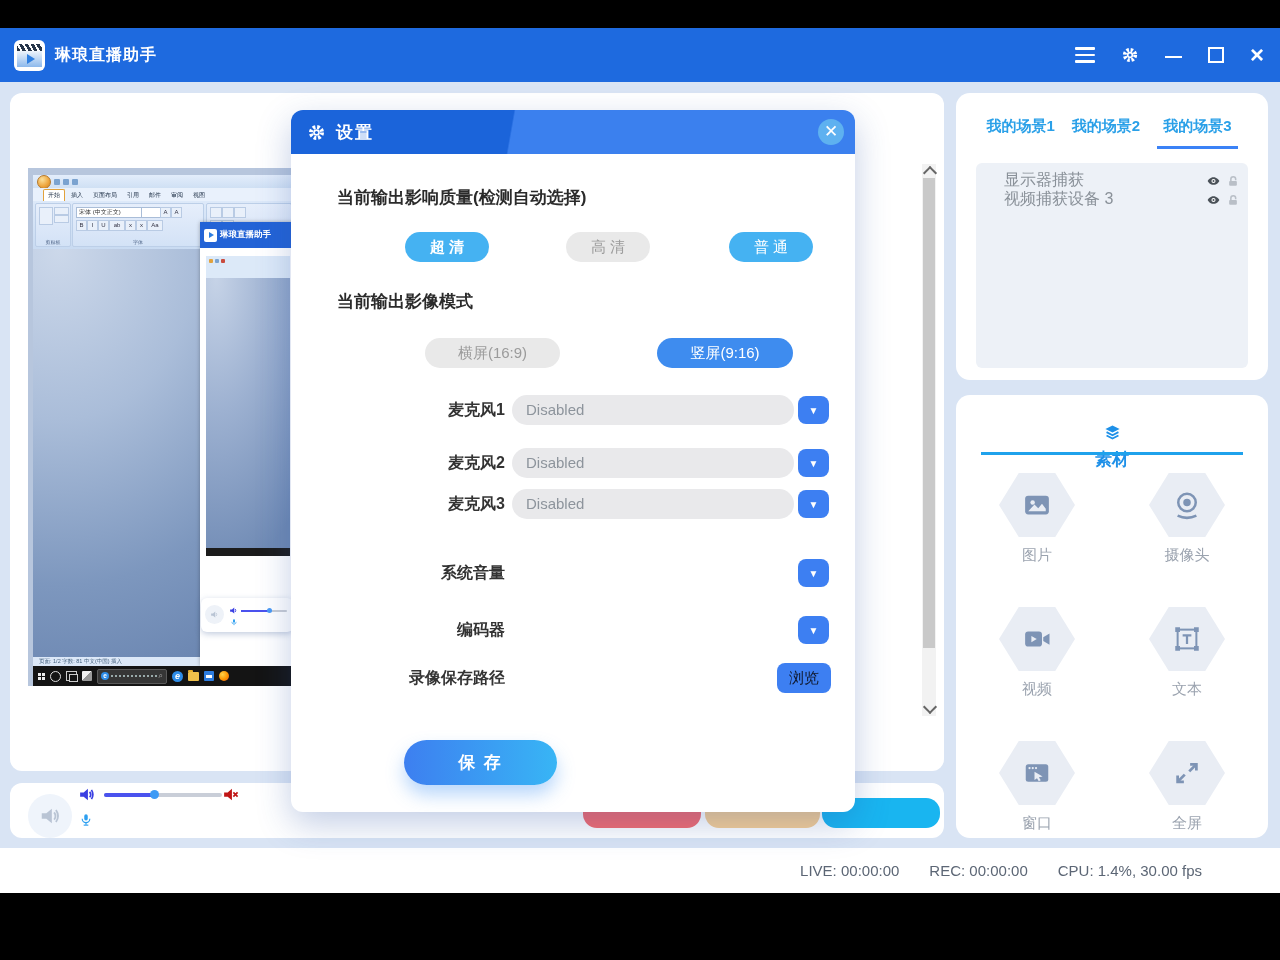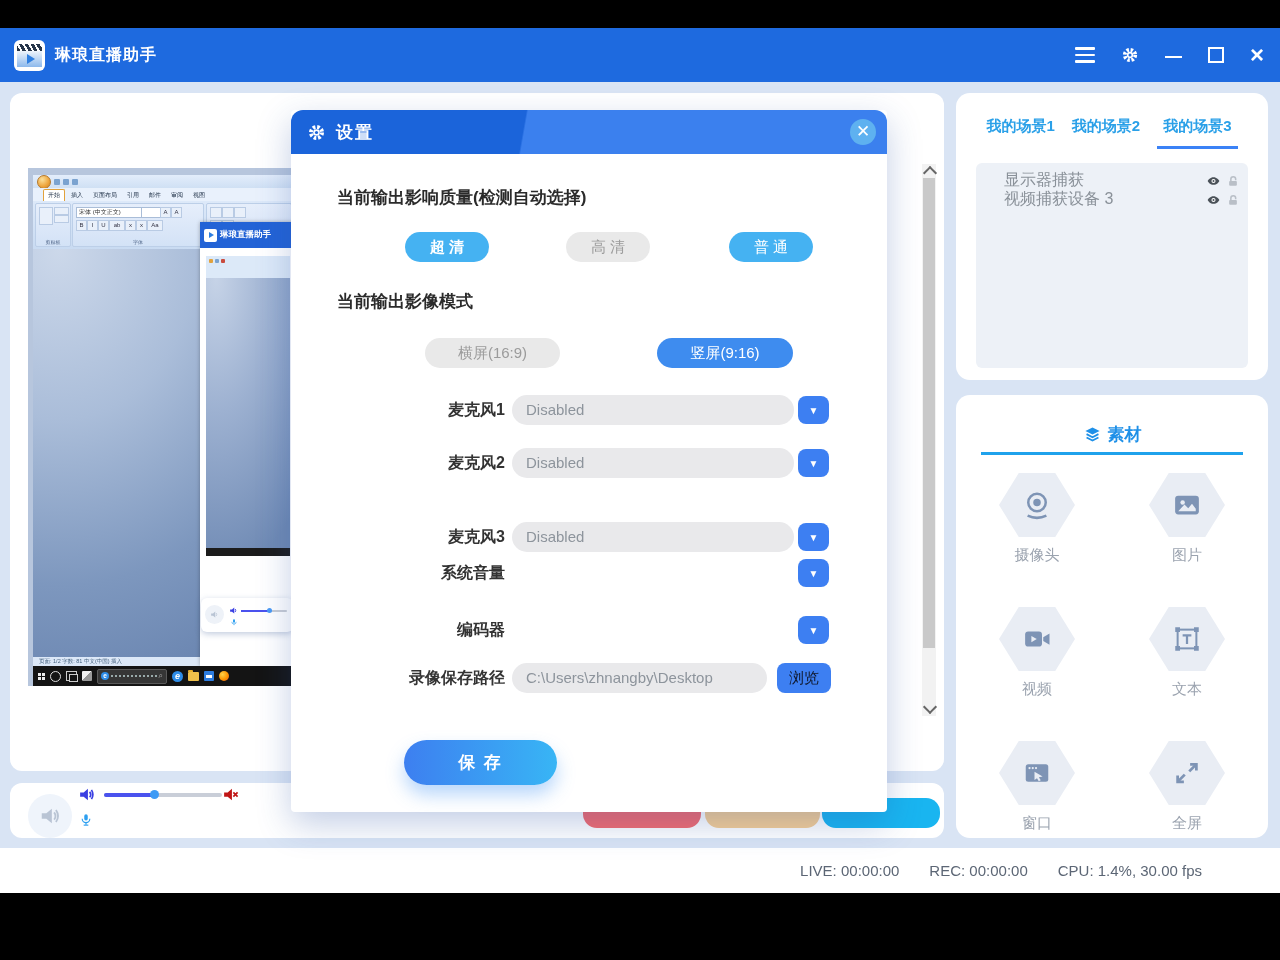--- a/index.html
+++ b/index.html
@@ -77,21 +77,21 @@
   .tb-store{width:10px;height:10px;background:#2d7de1;border-radius:1px;position:relative;}
   .tb-store:after{content:"";position:absolute;left:2px;top:4px;right:2px;height:3px;background:#fff;}
   .tb-ff{width:10px;height:10px;border-radius:50%;background:radial-gradient(circle at 35% 35%,#ffd24a,#ff9500 55%,#e34f26);}
 
   
   .bottom-bar{left:10px;top:783px;width:934px;height:55px;background:#fff;border-radius:12px;}
   .vol-circle{left:28px;top:794px;width:44px;height:44px;border-radius:50%;background:#EFF4FB;display:flex;align-items:center;justify-content:center;}
   .sliver{border-radius:0 0 14px 14px;}
 
   
-  .dialog{left:291px;top:110px;width:564px;height:702px;background:#fff;border-radius:4px;box-shadow:0 12px 34px rgba(40,80,160,.28);z-index:5;padding-left:32px;}
+  .dialog{left:291px;top:110px;width:564px;height:702px;background:#fff;border-radius:12px;box-shadow:0 12px 34px rgba(40,80,160,.28);z-index:5;}
   .dlg-header{position:absolute;left:0;top:0;right:0;height:44px;border-radius:12px 12px 0 0;
     background:linear-gradient(100deg,#1B64DA 0%,#1B64DA 39%,#3B80EE 39.3%,#3B80EE 100%);display:flex;align-items:center;}
   .dlg-title{color:#fff;font-size:17px;font-weight:bold;margin-left:10px;letter-spacing:2px;}
   .dlg-close{position:absolute;right:11px;top:9px;width:26px;height:26px;border-radius:50%;background:#5EB1F0;color:#fff;
     font-size:17px;line-height:25px;text-align:center;cursor:pointer;}
   .sec-title{position:absolute;left:46px;font-size:17px;font-weight:bold;color:#2b2b2b;}
   .btn-row{position:absolute;left:46px;right:40px;height:30px;}
   .pill{position:absolute;top:0;height:30px;border-radius:15px;font-size:15px;display:flex;align-items:center;justify-content:center;cursor:pointer;}
   .pill.cyan{background:#45B2F2;color:#fff;}
   .pill.gray{background:#E9E9E9;color:#9B9B9B;}
@@ -120,21 +120,21 @@
   .tabs{position:absolute;left:0;right:0;top:24px;display:flex;justify-content:center;gap:17px;}
   .tab{font-size:15px;font-weight:bold;color:#2AA0E8;padding-bottom:10px;cursor:pointer;white-space:nowrap;}
   .tab.active{border-bottom:3px solid #3b82f6;padding-left:6px;padding-right:6px;}
   .sources-box{position:absolute;left:20px;top:70px;width:272px;height:205px;background:#EDF1F7;border-radius:6px;}
   .src-row{position:absolute;left:0;right:0;height:19px;display:flex;align-items:center;}
   .src-name{margin-left:28px;font-size:16px;color:#8A9199;flex:1;white-space:nowrap;}
   .src-icons{display:flex;align-items:center;gap:6px;margin-right:9px;}
 
   .materials-panel{left:956px;top:395px;width:312px;height:443px;background:#fff;border-radius:14px;}
   .mat-header{position:absolute;left:0;right:0;top:28px;display:flex;align-items:center;justify-content:center;gap:6px;
-    color:#1E90E8;font-size:17px;font-weight:bold;}
+    color:#1E90E8;font-size:17px;font-weight:bold;flex-direction:column;}
   .mat-underline{position:absolute;left:25px;right:25px;top:57px;height:3px;background:#1FA2EC;}
   .mat-grid{position:absolute;left:6px;right:6px;top:78px;display:grid;grid-template-columns:1fr 1fr;row-gap:42px;justify-items:center;}
   .mat-item{display:flex;flex-direction:column;align-items:center;cursor:pointer;}
   .hex{width:76px;height:64px;background:#E9EDF4;clip-path:polygon(26% 0,74% 0,100% 50%,74% 100%,26% 100%,0 50%);
     display:flex;align-items:center;justify-content:center;}
   .mat-label{margin-top:9px;font-size:15px;color:#9BA3AF;}
 
   
   .statusbar{left:0;top:848px;width:1280px;height:45px;background:#fff;display:flex;align-items:center;justify-content:flex-end;gap:30px;padding-right:78px;box-sizing:border-box;}
   .status-item{font-size:15px;color:#5C6675;white-space:nowrap;}
@@ -351,36 +351,35 @@
     <div class="f-row" style="top:285px;">
       <div class="f-label">麦克风1</div>
       <div class="f-field">Disabled</div>
       <div class="f-arrow">▼</div>
     </div>
     <div class="f-row" style="top:338px;">
       <div class="f-label">麦克风2</div>
       <div class="f-field">Disabled</div>
       <div class="f-arrow">▼</div>
     </div>
-    <div class="f-row" style="top:412px;">
+    <div class="f-row" style="top:379px;">
       <div class="f-label">麦克风3</div>
       <div class="f-field">Disabled</div>
       <div class="f-arrow">▼</div>
     </div>
     <div class="f-row" style="top:448px;">
       <div class="f-label">系统音量</div>
       <div class="f-arrow">▼</div>
     </div>
     <div class="f-row" style="top:505px;">
       <div class="f-label">编码器</div>
       <div class="f-arrow">▼</div>
     </div>
     <div class="f-row" style="top:553px;">
       <div class="f-label">录像保存路径</div>
-      <div class="f-field path">C:\Users\zhnangby\Desktop</div>
       <div class="f-browse">浏览</div>
     </div>
 
     <div class="big-btn save">保 存</div>
 
     <div class="scrollbar">
       <div class="sb-arrow sb-up"></div>
       <div class="sb-thumb"></div>
       <div class="sb-arrow sb-down"></div>
     </div>
@@ -431,36 +430,36 @@
         <path d="M4.5 11.5 L12 15.4 L19.5 11.5" stroke="#1E90E8" stroke-width="2.2" fill="none"></path>
         <path d="M4.5 15.8 L12 19.7 L19.5 15.8" stroke="#1E90E8" stroke-width="2.2" fill="none"></path>
       </svg>
       <span>素材</span>
     </div>
     <div class="mat-underline"></div>
     <div class="mat-grid">
       <div class="mat-item">
         <div class="hex">
           <svg width="30" height="30" viewBox="0 0 24 24">
+              <rect x="2.5" y="4.5" width="19" height="15" rx="2.5" fill="#7E94B5"></rect>
+              <circle cx="8.5" cy="10" r="1.8" fill="#E9EDF4"></circle>
+              <path d="M5 17 L10 11.5 L13 14.5 L16 11 L19 15 V17 Z" fill="#E9EDF4"></path>
+            </svg>
+        </div>
+        <div class="mat-label">图片</div>
+      </div>
+      <div class="mat-item">
+        <div class="hex">
+          <svg width="30" height="30" viewBox="0 0 24 24">
               <circle cx="12" cy="10" r="7" fill="none" stroke="#7E94B5" stroke-width="2"></circle>
               <circle cx="12" cy="10" r="3" fill="#7E94B5"></circle>
               <path d="M4.5 20.5 q7.5 3.6 15 0" stroke="#7E94B5" stroke-width="2" fill="none"></path>
             </svg>
         </div>
         <div class="mat-label">摄像头</div>
-      </div>
-      <div class="mat-item">
-        <div class="hex">
-          <svg width="30" height="30" viewBox="0 0 24 24">
-              <rect x="2.5" y="4.5" width="19" height="15" rx="2.5" fill="#7E94B5"></rect>
-              <circle cx="8.5" cy="10" r="1.8" fill="#E9EDF4"></circle>
-              <path d="M5 17 L10 11.5 L13 14.5 L16 11 L19 15 V17 Z" fill="#E9EDF4"></path>
-            </svg>
-        </div>
-        <div class="mat-label">图片</div>
       </div>
       <div class="mat-item">
         <div class="hex">
           <svg width="30" height="30" viewBox="0 0 24 24">
               <rect x="2.5" y="6" width="13.5" height="12" rx="2.5" fill="#7E94B5"></rect>
               <path d="M17 10.5 L22 7.5 V16.5 L17 13.5 Z" fill="#7E94B5"></path>
               <path d="M7.5 9.5 L11.8 12 L7.5 14.5 Z" fill="#E9EDF4"></path>
             </svg>
         </div>
         <div class="mat-label">视频</div>

